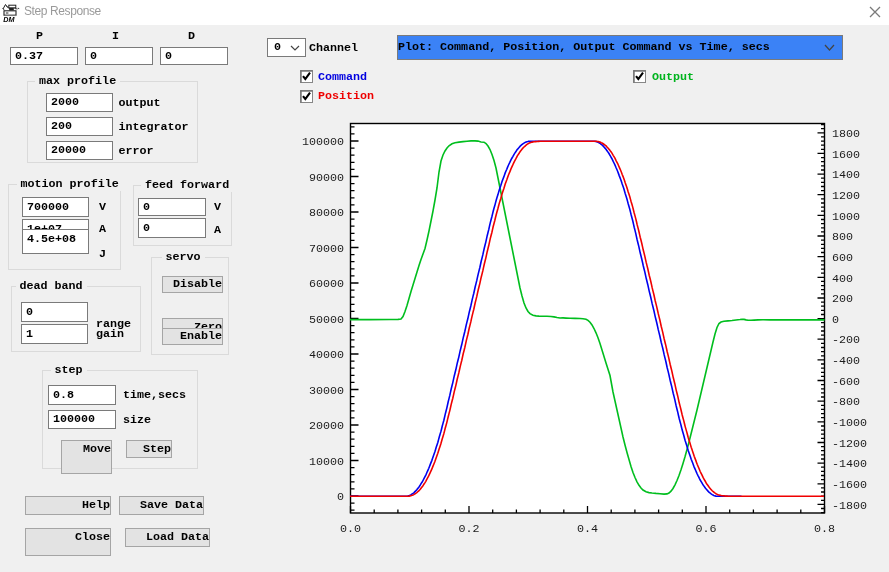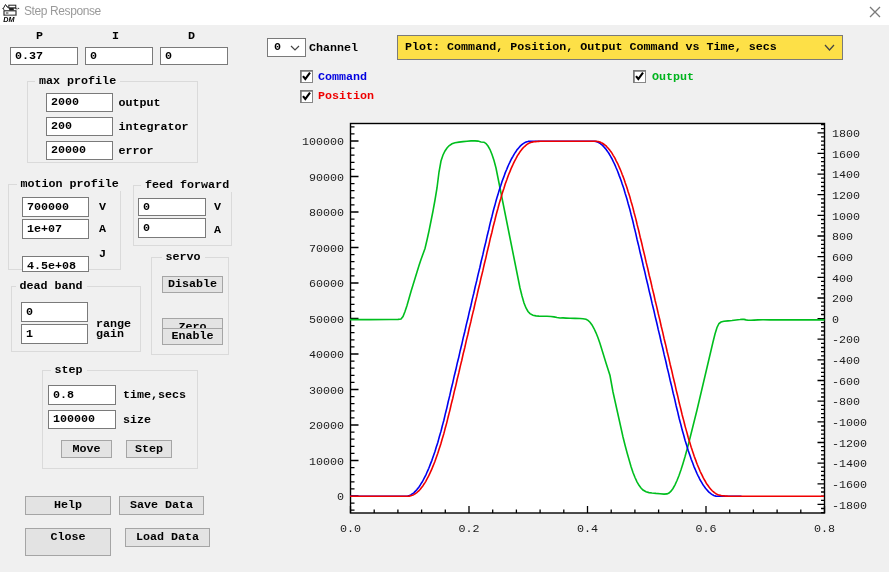--- a/index.html
+++ b/index.html
@@ -1,20 +1,20 @@
 <!DOCTYPE html>
 <html><head><meta charset="utf-8"><style>
 html,body{margin:0;padding:0}
 #win{position:relative;width:889px;height:572px;background:#f0f0f0;overflow:hidden;
   font-family:"Liberation Mono",monospace;font-size:11.7px;font-weight:bold;color:#000}
 #win div{position:absolute;box-sizing:border-box;white-space:pre}
 .inp{background:#fff;border:1px solid #7a7a7a;padding-left:4px}
 .grp{border:1px solid #dadada}
 .gt{background:#f0f0f0;padding:0 4px}
-.btn{background:#e3e3e3;border:1px solid #a5a5a5;text-align:center}
+.btn{background:#e3e3e3;border:1px solid #a5a5a5;text-align:right}
 .lbl{}
 </style></head>
 <body>
 <div id="win">
 <div style="position:absolute;left:0;top:0;width:889px;height:25px;background:#ffffff"></div>
 <svg style="position:absolute;left:1px;top:3px" width="20" height="19" viewBox="0 0 20 19">
 <path d="M2 6 L4.5 1.5 L6.5 4.5" fill="none" stroke="#222" stroke-width="1"></path>
 <path d="M1.5 5.5 l2 1.5 M5.5 3 l4 3.5" fill="none" stroke="#222" stroke-width="0.9"></path>
 <rect x="7.8" y="2.2" width="7" height="2.6" fill="#fff" stroke="#222" stroke-width="1"></rect>
 <rect x="8.2" y="5" width="4.6" height="2.4" fill="#222"></rect>
@@ -41,21 +41,21 @@
 <div class="inp" style="left:46px;top:117px;width:67px;height:19px;line-height:17px">200</div>
 <div class="lbl" style="left:118.5px;top:119.5px">integrator</div>
 <div class="inp" style="left:46px;top:141px;width:67px;height:19px;line-height:17px">20000</div>
 <div class="lbl" style="left:118.5px;top:143.5px">error</div>
 <div class="grp" style="left:8px;top:184px;width:113px;height:86px"></div>
 <div class="gt" style="left:16.5px;top:177px">motion profile</div>
 <div class="inp" style="left:22px;top:197px;width:67px;height:20px;line-height:18px">700000</div>
 <div class="lbl" style="left:99px;top:200px">V</div>
 <div class="inp" style="left:22px;top:219px;width:67px;height:20px;line-height:18px">1e+07</div>
 <div class="lbl" style="left:99px;top:222px">A</div>
-<div class="inp" style="left:22px;top:256px;width:67px;height:16px;line-height:18px">4.5e+08</div>
+<div class="inp" style="left:22px;top:229px;width:67px;height:25px;line-height:18px">4.5e+08</div>
 <div class="lbl" style="left:99px;top:247px">J</div>
 <div class="grp" style="left:133px;top:185px;width:99px;height:61px"></div>
 <div class="gt" style="left:141px;top:178px">feed forward</div>
 <div class="inp" style="left:138px;top:198px;width:68px;height:18px;line-height:16px">0</div>
 <div class="lbl" style="left:214px;top:200px">V</div>
 <div class="inp" style="left:138px;top:218px;width:68px;height:20px;line-height:18px">0</div>
 <div class="lbl" style="left:214px;top:223px">A</div>
 <div class="grp" style="left:151px;top:257px;width:78px;height:98px"></div>
 <div class="gt" style="left:161.5px;top:250px">servo</div>
 <div class="btn" style="left:162px;top:276px;width:61px;height:17px;line-height:15px">Disable</div>
@@ -66,21 +66,21 @@
 <div class="inp" style="left:21px;top:302px;width:67px;height:20px;line-height:18px">0</div>
 <div class="lbl" style="left:96px;top:317px">range</div>
 <div class="inp" style="left:21px;top:324px;width:67px;height:20px;line-height:18px">1</div>
 <div class="lbl" style="left:96px;top:327px">gain</div>
 <div class="grp" style="left:42px;top:370px;width:156px;height:99px"></div>
 <div class="gt" style="left:50.5px;top:363px">step</div>
 <div class="inp" style="left:48px;top:385px;width:68px;height:20px;line-height:18px">0.8</div>
 <div class="lbl" style="left:123px;top:388px">time,secs</div>
 <div class="inp" style="left:48px;top:410px;width:68px;height:19px;line-height:17px">100000</div>
 <div class="lbl" style="left:123px;top:412.5px">size</div>
-<div class="btn" style="left:61px;top:440px;width:51px;height:18px;line-height:16px">Move</div>
+<div class="btn" style="left:61px;top:440px;width:51px;height:34px;line-height:16px">Move</div>
 <div class="btn" style="left:126px;top:440px;width:46px;height:18px;line-height:16px">Step</div>
 <div class="btn" style="left:25px;top:496px;width:86px;height:19px;line-height:17px">Help</div>
 <div class="btn" style="left:119px;top:496px;width:85px;height:19px;line-height:17px">Save Data</div>
 <div class="btn" style="left:25px;top:528px;width:86px;height:28px;line-height:17px">Close</div>
 <div class="btn" style="left:125px;top:528px;width:85px;height:19px;line-height:17px">Load Data</div>
 <div class="inp" style="left:267px;top:38px;width:39px;height:19px;line-height:17px;padding-left:6px">0</div>
 <svg style="position:absolute;left:290px;top:45px" width="10" height="6">
       <path d="M1 1 L5 5 L9 1" fill="none" stroke="#444" stroke-width="1.2"></path>
     </svg>
 <div class="lbl" style="left:309px;top:40.5px">Channel</div>
@@ -98,21 +98,21 @@
 <path d="M3 6.2 L5.3 9 L10 2.6" fill="none" stroke="#000" stroke-width="2.1"></path>
     </svg>
 <div class="lbl" style="left:318px;top:89.0px;color:#ee0000">Position</div>
 <svg style="position:absolute;left:633px;top:70px" width="13" height="13">
 <rect x="0.5" y="0.5" width="12" height="12" fill="#fff" stroke="#878787"></rect>
 <rect x="0.5" y="0.5" width="12" height="1.2" fill="#6e6e6e"></rect>
       <rect x="0.5" y="0.5" width="1.2" height="12" fill="#6e6e6e"></rect>
 <path d="M3 6.2 L5.3 9 L10 2.6" fill="none" stroke="#000" stroke-width="2.1"></path>
     </svg>
 <div class="lbl" style="left:652px;top:69.5px;color:#00b41e">Output</div>
-<div style="position:absolute;left:397px;top:35px;width:446px;height:25px;background:#fde047;border:1px solid #7a7a7a;box-sizing:border-box;line-height:23px;padding-left:7px">Plot: Command, Position, Output Command vs Time, secs</div>
+<div style="position:absolute;left:397px;top:35px;width:446px;height:25px;background:#3b82f6;border:1px solid #7a7a7a;box-sizing:border-box;line-height:23px;">Plot: Command, Position, Output Command vs Time, secs</div>
 <svg style="position:absolute;left:824px;top:44px" width="12" height="8">
       <path d="M1 1 L5.5 6 L10 1" fill="none" stroke="#444" stroke-width="1.2"></path>
     </svg>
 <svg style="position:absolute;left:0;top:0" width="889" height="572">
 <rect x="350.5" y="123.5" width="474.0" height="389.5" fill="#ffffff"></rect>
 <path d="M350.5 510.2H354.5M350.5 503.1H354.5M350.5 496.0H358.5M350.5 488.9H354.5M350.5 481.8H354.5M350.5 474.7H354.5M350.5 467.6H354.5M350.5 460.5H358.5M350.5 453.4H354.5M350.5 446.3H354.5M350.5 439.2H354.5M350.5 432.1H354.5M350.5 425.0H358.5M350.5 417.9H354.5M350.5 410.8H354.5M350.5 403.7H354.5M350.5 396.6H354.5M350.5 389.5H358.5M350.5 382.4H354.5M350.5 375.3H354.5M350.5 368.2H354.5M350.5 361.1H354.5M350.5 354.0H358.5M350.5 346.9H354.5M350.5 339.8H354.5M350.5 332.7H354.5M350.5 325.6H354.5M350.5 318.5H358.5M350.5 311.4H354.5M350.5 304.3H354.5M350.5 297.2H354.5M350.5 290.1H354.5M350.5 283.0H358.5M350.5 275.9H354.5M350.5 268.8H354.5M350.5 261.7H354.5M350.5 254.6H354.5M350.5 247.5H358.5M350.5 240.4H354.5M350.5 233.3H354.5M350.5 226.2H354.5M350.5 219.1H354.5M350.5 212.0H358.5M350.5 204.9H354.5M350.5 197.8H354.5M350.5 190.7H354.5M350.5 183.6H354.5M350.5 176.5H358.5M350.5 169.4H354.5M350.5 162.3H354.5M350.5 155.2H354.5M350.5 148.1H354.5M350.5 141.0H358.5M350.5 133.9H354.5M350.5 126.8H354.5M350.5 513.0V506.0M374.2 513.0V509.5M397.9 513.0V509.5M421.6 513.0V509.5M445.3 513.0V509.5M469.0 513.0V506.0M492.7 513.0V509.5M516.4 513.0V509.5M540.1 513.0V509.5M563.8 513.0V509.5M587.5 513.0V506.0M611.2 513.0V509.5M634.9 513.0V509.5M658.6 513.0V509.5M682.3 513.0V509.5M706.0 513.0V506.0M729.7 513.0V509.5M753.4 513.0V509.5M777.1 513.0V509.5M800.8 513.0V509.5M824.5 513.0V506.0M824.5 512.7H821.0M824.5 508.5H821.0M824.5 504.4H817.5M824.5 500.3H821.0M824.5 496.1H821.0M824.5 492.0H821.0M824.5 487.9H821.0M824.5 483.8H817.5M824.5 479.6H821.0M824.5 475.5H821.0M824.5 471.4H821.0M824.5 467.2H821.0M824.5 463.1H817.5M824.5 459.0H821.0M824.5 454.9H821.0M824.5 450.7H821.0M824.5 446.6H821.0M824.5 442.5H817.5M824.5 438.3H821.0M824.5 434.2H821.0M824.5 430.1H821.0M824.5 426.0H821.0M824.5 421.8H817.5M824.5 417.7H821.0M824.5 413.6H821.0M824.5 409.4H821.0M824.5 405.3H821.0M824.5 401.2H817.5M824.5 397.0H821.0M824.5 392.9H821.0M824.5 388.8H821.0M824.5 384.7H821.0M824.5 380.5H817.5M824.5 376.4H821.0M824.5 372.3H821.0M824.5 368.1H821.0M824.5 364.0H821.0M824.5 359.9H817.5M824.5 355.8H821.0M824.5 351.6H821.0M824.5 347.5H821.0M824.5 343.4H821.0M824.5 339.2H817.5M824.5 335.1H821.0M824.5 331.0H821.0M824.5 326.9H821.0M824.5 322.7H821.0M824.5 318.6H817.5M824.5 314.5H821.0M824.5 310.3H821.0M824.5 306.2H821.0M824.5 302.1H821.0M824.5 298.0H817.5M824.5 293.8H821.0M824.5 289.7H821.0M824.5 285.6H821.0M824.5 281.4H821.0M824.5 277.3H817.5M824.5 273.2H821.0M824.5 269.1H821.0M824.5 264.9H821.0M824.5 260.8H821.0M824.5 256.7H817.5M824.5 252.5H821.0M824.5 248.4H821.0M824.5 244.3H821.0M824.5 240.2H821.0M824.5 236.0H817.5M824.5 231.9H821.0M824.5 227.8H821.0M824.5 223.6H821.0M824.5 219.5H821.0M824.5 215.4H817.5M824.5 211.2H821.0M824.5 207.1H821.0M824.5 203.0H821.0M824.5 198.9H821.0M824.5 194.7H817.5M824.5 190.6H821.0M824.5 186.5H821.0M824.5 182.3H821.0M824.5 178.2H821.0M824.5 174.1H817.5M824.5 170.0H821.0M824.5 165.8H821.0M824.5 161.7H821.0M824.5 157.6H821.0M824.5 153.4H817.5M824.5 149.3H821.0M824.5 145.2H821.0M824.5 141.1H821.0M824.5 136.9H821.0M824.5 132.8H817.5M824.5 128.7H821.0M824.5 124.5H821.0" stroke="#000" stroke-width="1.3" fill="none"></path>
 <rect x="350.5" y="123.5" width="474.0" height="389.5" fill="none" stroke="#000" stroke-width="1.4"></rect>
 <polyline points="350.0,319.6 370.0,319.6 390.0,319.5 398.0,319.4 401.0,319.0 403.0,316.5 405.0,311.5 407.0,305.5 409.0,298.5 411.0,291.5 413.0,285.0 415.0,278.5 417.0,272.0 419.0,265.5 421.0,259.5 423.0,254.0 425.0,248.5 427.0,240.0 429.0,231.0 431.0,221.0 433.0,211.0 435.0,200.0 437.0,188.0 439.0,172.0 441.0,161.0 443.0,155.0 445.0,151.0 447.0,148.0 449.0,145.8 452.0,143.8 455.0,142.8 459.0,142.1 463.0,141.6 467.0,141.2 471.0,140.9 475.0,140.9 478.0,141.1 481.0,142.0 484.0,142.2 486.0,143.5 488.0,146.0 490.0,149.5 492.0,154.5 494.0,160.5 496.0,168.0 498.0,178.0 500.0,188.0 502.0,198.0 504.0,208.0 506.0,218.0 508.0,228.0 510.0,238.0 512.0,248.0 514.0,258.0 516.0,268.0 518.0,278.0 520.0,288.0 522.0,296.0 524.0,303.0 526.0,308.0 528.0,311.5 530.0,313.6 533.0,315.2 536.0,315.9 539.0,316.1 543.0,316.2 547.0,316.3 551.0,316.5 554.0,316.9 557.0,317.5 560.0,318.0 563.0,317.9 566.0,318.1 570.0,318.3 575.0,318.4 580.0,318.5 583.0,318.7 586.0,319.2 588.0,320.4 590.0,322.2 592.0,324.9 594.0,328.5 596.0,332.8 598.0,337.8 600.0,343.5 602.0,350.0 604.0,356.5 606.0,363.0 608.0,369.3 610.0,375.5 611.0,381.0 613.0,392.0 615.0,401.0 617.0,410.0 619.0,419.0 621.0,428.0 623.0,437.0 625.0,445.0 627.0,452.5 629.0,459.5 631.0,466.5 633.0,472.5 635.0,477.5 637.0,481.8 639.0,485.3 641.0,488.0 643.0,490.0 646.0,491.8 649.0,492.6 652.0,493.0 656.0,493.4 660.0,493.7 664.0,494.1 667.0,493.9 669.0,493.0 671.0,491.2 673.0,488.5 675.0,484.8 677.0,480.5 679.0,475.5 681.0,469.8 683.0,463.5 685.0,456.8 687.0,449.5 689.0,442.0 691.0,434.0 693.0,426.0 695.0,418.0 697.0,410.0 699.0,401.5 701.0,393.0 703.0,384.5 705.0,376.0 707.0,367.5 709.0,359.0 711.0,350.5 713.0,342.0 715.0,334.0 717.0,327.5 719.0,323.5 721.0,322.0 724.0,321.3 728.0,320.9 732.0,320.5 736.0,320.0 740.0,319.5 742.0,319.2 744.0,319.4 746.0,319.9 748.0,320.2 751.0,320.3 754.0,320.1 758.0,319.9 763.0,319.8 770.0,319.9 780.0,319.9 800.0,319.9 824.5,319.9" fill="none" stroke="#00be1e" stroke-width="1.6"></polyline>
 <polyline points="350.0,496.3 350.8,496.3 351.5,496.3 352.2,496.3 353.0,496.3 353.8,496.3 354.5,496.3 355.2,496.3 356.0,496.3 356.8,496.3 357.5,496.3 358.2,496.3 359.0,496.3 359.8,496.3 360.5,496.3 361.2,496.3 362.0,496.3 362.8,496.3 363.5,496.3 364.2,496.3 365.0,496.3 365.8,496.3 366.5,496.3 367.2,496.3 368.0,496.3 368.8,496.3 369.5,496.3 370.2,496.3 371.0,496.3 371.8,496.3 372.5,496.3 373.2,496.3 374.0,496.3 374.8,496.3 375.5,496.3 376.2,496.3 377.0,496.3 377.8,496.3 378.5,496.3 379.2,496.3 380.0,496.3 380.8,496.3 381.5,496.3 382.2,496.3 383.0,496.3 383.8,496.3 384.5,496.3 385.2,496.3 386.0,496.3 386.8,496.3 387.5,496.3 388.2,496.3 389.0,496.3 389.8,496.3 390.5,496.3 391.2,496.3 392.0,496.3 392.8,496.3 393.5,496.3 394.2,496.3 395.0,496.3 395.8,496.3 396.5,496.3 397.2,496.3 398.0,496.3 398.8,496.3 399.5,496.3 400.2,496.3 401.0,496.3 401.8,496.3 402.5,496.3 403.2,496.3 404.0,496.3 404.8,496.3 405.5,496.3 406.2,496.3 407.0,496.2 407.8,496.0 408.5,495.8 409.2,495.6 410.0,495.3 410.8,494.9 411.5,494.4 412.2,493.9 413.0,493.4 413.8,492.8 414.5,492.1 415.2,491.4 416.0,490.6 416.8,489.7 417.5,488.8 418.2,487.9 419.0,486.9 419.8,485.8 420.5,484.6 421.2,483.4 422.0,482.2 422.8,480.9 423.5,479.5 424.2,478.1 425.0,476.6 425.8,475.1 426.5,473.5 427.2,471.8 428.0,470.1 428.8,468.3 429.5,466.5 430.2,464.6 431.0,462.6 431.8,460.6 432.5,458.5 433.2,456.4 434.0,454.2 434.8,452.0 435.5,449.7 436.2,447.3 437.0,444.9 437.8,442.4 438.5,439.9 439.2,437.3 440.0,434.6 440.8,431.9 441.5,429.2 442.2,426.3 443.0,423.4 443.8,420.5 444.5,417.5 445.2,414.4 446.0,411.3 446.8,408.1 447.5,405.0 448.2,401.8 449.0,398.6 449.8,395.4 450.5,392.2 451.2,389.0 452.0,385.8 452.8,382.6 453.5,379.4 454.2,376.2 455.0,373.0 455.8,369.8 456.5,366.6 457.2,363.4 458.0,360.3 458.8,357.1 459.5,353.9 460.2,350.7 461.0,347.5 461.8,344.3 462.5,341.1 463.2,337.9 464.0,334.7 464.8,331.5 465.5,328.3 466.2,325.1 467.0,321.9 467.8,318.8 468.5,315.6 469.2,312.4 470.0,309.2 470.8,306.0 471.5,302.8 472.2,299.6 473.0,296.4 473.8,293.2 474.5,290.0 475.2,286.8 476.0,283.6 476.8,280.4 477.5,277.2 478.2,274.1 479.0,270.9 479.8,267.7 480.5,264.5 481.2,261.3 482.0,258.1 482.8,254.9 483.5,251.7 484.2,248.5 485.0,245.3 485.8,242.1 486.5,238.9 487.2,235.7 488.0,232.5 488.8,229.4 489.5,226.2 490.2,223.1 491.0,220.0 491.8,217.0 492.5,214.1 493.2,211.2 494.0,208.3 494.8,205.6 495.5,202.9 496.2,200.2 497.0,197.6 497.8,195.1 498.5,192.6 499.2,190.2 500.0,187.8 500.8,185.5 501.5,183.3 502.2,181.1 503.0,179.0 503.8,176.9 504.5,174.9 505.2,172.9 506.0,171.0 506.8,169.2 507.5,167.4 508.2,165.7 509.0,164.0 509.8,162.4 510.5,160.9 511.2,159.4 512.0,158.0 512.8,156.6 513.5,155.3 514.2,154.1 515.0,152.9 515.8,151.7 516.5,150.6 517.2,149.6 518.0,148.7 518.8,147.8 519.5,146.9 520.2,146.1 521.0,145.4 521.8,144.7 522.5,144.1 523.2,143.6 524.0,143.1 524.8,142.6 525.5,142.2 526.2,141.9 527.0,141.7 527.8,141.5 528.5,141.3 529.2,141.2 530.0,141.2 530.8,141.2 531.5,141.2 532.2,141.2 533.0,141.2 533.8,141.2 534.5,141.2 535.2,141.2 536.0,141.2 536.8,141.2 537.5,141.2 538.2,141.2 539.0,141.2 539.8,141.2 540.5,141.2 541.2,141.2 542.0,141.2 542.8,141.2 543.5,141.2 544.2,141.2 545.0,141.2 545.8,141.2 546.5,141.2 547.2,141.2 548.0,141.2 548.8,141.2 549.5,141.2 550.2,141.2 551.0,141.2 551.8,141.2 552.5,141.2 553.2,141.2 554.0,141.2 554.8,141.2 555.5,141.2 556.2,141.2 557.0,141.2 557.8,141.2 558.5,141.2 559.2,141.2 560.0,141.2 560.8,141.2 561.5,141.2 562.2,141.2 563.0,141.2 563.8,141.2 564.5,141.2 565.2,141.2 566.0,141.2 566.8,141.2 567.5,141.2 568.2,141.2 569.0,141.2 569.8,141.2 570.5,141.2 571.2,141.2 572.0,141.2 572.8,141.2 573.5,141.2 574.2,141.2 575.0,141.2 575.8,141.2 576.5,141.2 577.2,141.2 578.0,141.2 578.8,141.2 579.5,141.2 580.2,141.2 581.0,141.2 581.8,141.2 582.5,141.2 583.2,141.2 584.0,141.2 584.8,141.2 585.5,141.2 586.2,141.2 587.0,141.2 587.8,141.2 588.5,141.2 589.2,141.2 590.0,141.2 590.8,141.2 591.5,141.2 592.2,141.2 593.0,141.2 593.8,141.2 594.5,141.3 595.2,141.4 596.0,141.5 596.8,141.7 597.5,142.0 598.2,142.4 599.0,142.8 599.8,143.2 600.5,143.7 601.2,144.3 602.0,144.9 602.8,145.6 603.5,146.4 604.2,147.2 605.0,148.1 605.8,149.0 606.5,150.0 607.2,151.0 608.0,152.1 608.8,153.2 609.5,154.5 610.2,155.7 611.0,157.1 611.8,158.5 612.5,159.9 613.2,161.4 614.0,163.0 614.8,164.6 615.5,166.3 616.2,168.0 617.0,169.8 617.8,171.7 618.5,173.6 619.2,175.6 620.0,177.6 620.8,179.7 621.5,181.8 622.2,184.0 623.0,186.3 623.8,188.6 624.5,191.0 625.2,193.4 626.0,195.9 626.8,198.5 627.5,201.1 628.2,203.8 629.0,206.5 629.8,209.3 630.5,212.1 631.2,215.0 632.0,218.0 632.8,221.0 633.5,224.1 634.2,227.2 635.0,230.4 635.8,233.6 636.5,236.8 637.2,240.0 638.0,243.2 638.8,246.4 639.5,249.6 640.2,252.8 641.0,256.0 641.8,259.2 642.5,262.3 643.2,265.5 644.0,268.7 644.8,271.9 645.5,275.1 646.2,278.3 647.0,281.5 647.8,284.7 648.5,287.9 649.2,291.1 650.0,294.3 650.8,297.5 651.5,300.7 652.2,303.9 653.0,307.0 653.8,310.2 654.5,313.4 655.2,316.6 656.0,319.8 656.8,323.0 657.5,326.2 658.2,329.4 659.0,332.6 659.8,335.8 660.5,339.0 661.2,342.2 662.0,345.4 662.8,348.5 663.5,351.7 664.2,354.9 665.0,358.1 665.8,361.3 666.5,364.5 667.2,367.7 668.0,370.9 668.8,374.1 669.5,377.3 670.2,380.5 671.0,383.7 671.8,386.9 672.5,390.1 673.2,393.2 674.0,396.4 674.8,399.6 675.5,402.8 676.2,406.0 677.0,409.2 677.8,412.4 678.5,415.5 679.2,418.5 680.0,421.5 680.8,424.4 681.5,427.3 682.2,430.1 683.0,432.8 683.8,435.5 684.5,438.2 685.2,440.7 686.0,443.2 686.8,445.7 687.5,448.1 688.2,450.4 689.0,452.7 689.8,455.0 690.5,457.1 691.2,459.2 692.0,461.3 692.8,463.3 693.5,465.2 694.2,467.1 695.0,468.9 695.8,470.7 696.5,472.4 697.2,474.0 698.0,475.6 698.8,477.1 699.5,478.6 700.2,480.0 701.0,481.3 701.8,482.6 702.5,483.9 703.2,485.0 704.0,486.1 704.8,487.2 705.5,488.2 706.2,489.1 707.0,490.0 707.8,490.9 708.5,491.6 709.2,492.3 710.0,493.0 710.8,493.6 711.5,494.1 712.2,494.6 713.0,495.0 713.8,495.4 714.5,495.7 715.2,495.9 716.0,496.1 716.8,496.2 717.5,496.3 718.2,496.3 719.0,496.3 719.8,496.3 720.5,496.3 721.2,496.3 722.0,496.3 722.8,496.3 723.5,496.3 724.2,496.3 725.0,496.3 725.8,496.3 726.5,496.3 727.2,496.3 728.0,496.3 728.8,496.3 729.5,496.3 730.2,496.3 731.0,496.3 731.8,496.3 732.5,496.3 733.2,496.3 734.0,496.3 734.8,496.3 735.5,496.3 736.2,496.3 737.0,496.3 737.8,496.3 738.5,496.3 739.2,496.3 740.0,496.3 740.8,496.3 741.5,496.3" fill="none" stroke="#0000f0" stroke-width="1.6"></polyline>
 <polyline points="350.0,496.3 350.8,496.3 351.5,496.3 352.2,496.3 353.0,496.3 353.8,496.3 354.5,496.3 355.2,496.3 356.0,496.3 356.8,496.3 357.5,496.3 358.2,496.3 359.0,496.3 359.8,496.3 360.5,496.3 361.2,496.3 362.0,496.3 362.8,496.3 363.5,496.3 364.2,496.3 365.0,496.3 365.8,496.3 366.5,496.3 367.2,496.3 368.0,496.3 368.8,496.3 369.5,496.3 370.2,496.3 371.0,496.3 371.8,496.3 372.5,496.3 373.2,496.3 374.0,496.3 374.8,496.3 375.5,496.3 376.2,496.3 377.0,496.3 377.8,496.3 378.5,496.3 379.2,496.3 380.0,496.3 380.8,496.3 381.5,496.3 382.2,496.3 383.0,496.3 383.8,496.3 384.5,496.3 385.2,496.3 386.0,496.3 386.8,496.3 387.5,496.3 388.2,496.3 389.0,496.3 389.8,496.3 390.5,496.3 391.2,496.3 392.0,496.3 392.8,496.3 393.5,496.3 394.2,496.3 395.0,496.3 395.8,496.3 396.5,496.3 397.2,496.3 398.0,496.3 398.8,496.3 399.5,496.3 400.2,496.3 401.0,496.3 401.8,496.3 402.5,496.3 403.2,496.3 404.0,496.3 404.8,496.3 405.5,496.3 406.2,496.3 407.0,496.3 407.8,496.2 408.5,496.2 409.2,496.1 410.0,495.9 410.8,495.8 411.5,495.5 412.2,495.3 413.0,495.0 413.8,494.6 414.5,494.2 415.2,493.7 416.0,493.2 416.8,492.6 417.5,492.0 418.2,491.3 419.0,490.6 419.8,489.8 420.5,488.9 421.2,488.0 422.0,487.0 422.8,486.0 423.5,484.9 424.2,483.8 425.0,482.6 425.8,481.3 426.5,480.0 427.2,478.6 428.0,477.2 428.8,475.7 429.5,474.2 430.2,472.6 431.0,470.9 431.8,469.2 432.5,467.4 433.2,465.6 434.0,463.7 434.8,461.7 435.5,459.7 436.2,457.7 437.0,455.5 437.8,453.3 438.5,451.1 439.2,448.8 440.0,446.4 440.8,444.0 441.5,441.5 442.2,439.0 443.0,436.4 443.8,433.8 444.5,431.1 445.2,428.3 446.0,425.5 446.8,422.6 447.5,419.6 448.2,416.7 449.0,413.6 449.8,410.6 450.5,407.5 451.2,404.4 452.0,401.3 452.8,398.2 453.5,395.1 454.2,391.9 455.0,388.8 455.8,385.6 456.5,382.5 457.2,379.3 458.0,376.1 458.8,372.9 459.5,369.8 460.2,366.6 461.0,363.4 461.8,360.2 462.5,357.0 463.2,353.8 464.0,350.7 464.8,347.5 465.5,344.3 466.2,341.1 467.0,337.9 467.8,334.7 468.5,331.5 469.2,328.3 470.0,325.1 470.8,321.9 471.5,318.7 472.2,315.6 473.0,312.4 473.8,309.2 474.5,306.0 475.2,302.8 476.0,299.6 476.8,296.4 477.5,293.2 478.2,290.0 479.0,286.8 479.8,283.6 480.5,280.4 481.2,277.2 482.0,274.1 482.8,270.9 483.5,267.7 484.2,264.5 485.0,261.3 485.8,258.1 486.5,254.9 487.2,251.7 488.0,248.5 488.8,245.3 489.5,242.1 490.2,238.9 491.0,235.8 491.8,232.7 492.5,229.6 493.2,226.5 494.0,223.5 494.8,220.5 495.5,217.5 496.2,214.7 497.0,211.8 497.8,209.0 498.5,206.3 499.2,203.6 500.0,201.0 500.8,198.4 501.5,195.9 502.2,193.4 503.0,191.0 503.8,188.7 504.5,186.4 505.2,184.1 506.0,181.9 506.8,179.8 507.5,177.8 508.2,175.7 509.0,173.8 509.8,171.9 510.5,170.1 511.2,168.3 512.0,166.6 512.8,164.9 513.5,163.3 514.2,161.8 515.0,160.3 515.8,158.9 516.5,157.5 517.2,156.2 518.0,154.9 518.8,153.7 519.5,152.6 520.2,151.5 521.0,150.5 521.8,149.5 522.5,148.6 523.2,147.8 524.0,147.0 524.8,146.3 525.5,145.6 526.2,145.0 527.0,144.4 527.8,143.9 528.5,143.5 529.2,143.1 530.0,142.8 530.8,142.5 531.5,142.3 532.2,142.1 533.0,142.0 533.8,141.8 534.5,141.7 535.2,141.6 536.0,141.6 536.8,141.5 537.5,141.5 538.2,141.4 539.0,141.4 539.8,141.3 540.5,141.3 541.2,141.3 542.0,141.3 542.8,141.3 543.5,141.3 544.2,141.3 545.0,141.2 545.8,141.2 546.5,141.2 547.2,141.2 548.0,141.2 548.8,141.2 549.5,141.2 550.2,141.2 551.0,141.2 551.8,141.2 552.5,141.2 553.2,141.2 554.0,141.2 554.8,141.2 555.5,141.2 556.2,141.2 557.0,141.2 557.8,141.2 558.5,141.2 559.2,141.2 560.0,141.2 560.8,141.2 561.5,141.2 562.2,141.2 563.0,141.2 563.8,141.2 564.5,141.2 565.2,141.2 566.0,141.2 566.8,141.2 567.5,141.2 568.2,141.2 569.0,141.2 569.8,141.2 570.5,141.2 571.2,141.2 572.0,141.2 572.8,141.2 573.5,141.2 574.2,141.2 575.0,141.2 575.8,141.2 576.5,141.2 577.2,141.2 578.0,141.2 578.8,141.2 579.5,141.2 580.2,141.2 581.0,141.2 581.8,141.2 582.5,141.2 583.2,141.2 584.0,141.2 584.8,141.2 585.5,141.2 586.2,141.2 587.0,141.2 587.8,141.2 588.5,141.2 589.2,141.2 590.0,141.2 590.8,141.2 591.5,141.2 592.2,141.2 593.0,141.2 593.8,141.2 594.5,141.2 595.2,141.2 596.0,141.3 596.8,141.4 597.5,141.5 598.2,141.6 599.0,141.8 599.8,142.0 600.5,142.3 601.2,142.7 602.0,143.0 602.8,143.5 603.5,144.0 604.2,144.5 605.0,145.1 605.8,145.7 606.5,146.4 607.2,147.2 608.0,148.0 608.8,148.9 609.5,149.8 610.2,150.8 611.0,151.8 611.8,152.9 612.5,154.1 613.2,155.3 614.0,156.6 614.8,157.9 615.5,159.3 616.2,160.8 617.0,162.3 617.8,163.8 618.5,165.5 619.2,167.1 620.0,168.9 620.8,170.7 621.5,172.5 622.2,174.5 623.0,176.4 623.8,178.5 624.5,180.5 625.2,182.7 626.0,184.9 626.8,187.2 627.5,189.5 628.2,191.9 629.0,194.3 629.8,196.8 630.5,199.4 631.2,202.0 632.0,204.6 632.8,207.4 633.5,210.2 634.2,213.0 635.0,215.9 635.8,218.9 636.5,221.8 637.2,224.9 638.0,227.9 638.8,231.0 639.5,234.1 640.2,237.2 641.0,240.3 641.8,243.5 642.5,246.6 643.2,249.8 644.0,252.9 644.8,256.1 645.5,259.3 646.2,262.4 647.0,265.6 647.8,268.8 648.5,272.0 649.2,275.2 650.0,278.3 650.8,281.5 651.5,284.7 652.2,287.9 653.0,291.1 653.8,294.3 654.5,297.5 655.2,300.7 656.0,303.9 656.8,307.1 657.5,310.2 658.2,313.4 659.0,316.6 659.8,319.8 660.5,323.0 661.2,326.2 662.0,329.4 662.8,332.6 663.5,335.8 664.2,339.0 665.0,342.2 665.8,345.4 666.5,348.5 667.2,351.7 668.0,354.9 668.8,358.1 669.5,361.3 670.2,364.5 671.0,367.7 671.8,370.9 672.5,374.1 673.2,377.3 674.0,380.5 674.8,383.7 675.5,386.9 676.2,390.1 677.0,393.2 677.8,396.4 678.5,399.6 679.2,402.8 680.0,405.9 680.8,409.0 681.5,412.0 682.2,415.0 683.0,418.0 683.8,420.9 684.5,423.8 685.2,426.6 686.0,429.4 686.8,432.1 687.5,434.8 688.2,437.4 689.0,439.9 689.8,442.4 690.5,444.9 691.2,447.3 692.0,449.6 692.8,451.9 693.5,454.1 694.2,456.3 695.0,458.4 695.8,460.4 696.5,462.4 697.2,464.3 698.0,466.2 698.8,468.0 699.5,469.8 700.2,471.5 701.0,473.1 701.8,474.7 702.5,476.2 703.2,477.7 704.0,479.1 704.8,480.5 705.5,481.7 706.2,483.0 707.0,484.2 707.8,485.3 708.5,486.3 709.2,487.3 710.0,488.3 710.8,489.2 711.5,490.0 712.2,490.8 713.0,491.5 713.8,492.1 714.5,492.7 715.2,493.2 716.0,493.7 716.8,494.1 717.5,494.5 718.2,494.8 719.0,495.0 719.8,495.3 720.5,495.4 721.2,495.6 722.0,495.7 722.8,495.8 723.5,495.9 724.2,495.9 725.0,496.0 725.8,496.1 726.5,496.1 727.2,496.1 728.0,496.2 728.8,496.2 729.5,496.2 730.2,496.2 731.0,496.2 731.8,496.2 732.5,496.3 733.2,496.3 734.0,496.3 734.8,496.3 735.5,496.3 736.2,496.3 737.0,496.3 737.8,496.3 738.5,496.3 739.2,496.3 740.0,496.3 740.8,496.3 741.5,496.3 742.2,496.3 743.0,496.3 743.8,496.3 744.5,496.3 745.2,496.3 746.0,496.3 746.8,496.3 747.5,496.3 748.2,496.3 749.0,496.3 749.8,496.3 750.5,496.3 751.2,496.3 752.0,496.3 752.8,496.3 753.5,496.3 754.2,496.3 755.0,496.3 755.8,496.3 756.5,496.3 757.2,496.3 758.0,496.3 758.8,496.3 759.5,496.3 760.2,496.3 761.0,496.3 761.8,496.3 762.5,496.3 763.2,496.3 764.0,496.3 764.8,496.3 765.5,496.3 766.2,496.3 767.0,496.3 767.8,496.3 768.5,496.3 769.2,496.3 770.0,496.3 770.8,496.3 771.5,496.3 772.2,496.3 773.0,496.3 773.8,496.3 774.5,496.3 775.2,496.3 776.0,496.3 776.8,496.3 777.5,496.3 778.2,496.3 779.0,496.3 779.8,496.3 780.5,496.3 781.2,496.3 782.0,496.3 782.8,496.3 783.5,496.3 784.2,496.3 785.0,496.3 785.8,496.3 786.5,496.3 787.2,496.3 788.0,496.3 788.8,496.3 789.5,496.3 790.2,496.3 791.0,496.3 791.8,496.3 792.5,496.3 793.2,496.3 794.0,496.3 794.8,496.3 795.5,496.3 796.2,496.3 797.0,496.3 797.8,496.3 798.5,496.3 799.2,496.3 800.0,496.3 800.8,496.3 801.5,496.3 802.2,496.3 803.0,496.3 803.8,496.3 804.5,496.3 805.2,496.3 806.0,496.3 806.8,496.3 807.5,496.3 808.2,496.3 809.0,496.3 809.8,496.3 810.5,496.3 811.2,496.3 812.0,496.3 812.8,496.3 813.5,496.3 814.2,496.3 815.0,496.3 815.8,496.3 816.5,496.3 817.2,496.3 818.0,496.3 818.8,496.3 819.5,496.3 820.2,496.3 821.0,496.3 821.8,496.3 822.5,496.3 823.2,496.3 824.0,496.3" fill="none" stroke="#f00000" stroke-width="1.6"></polyline>

